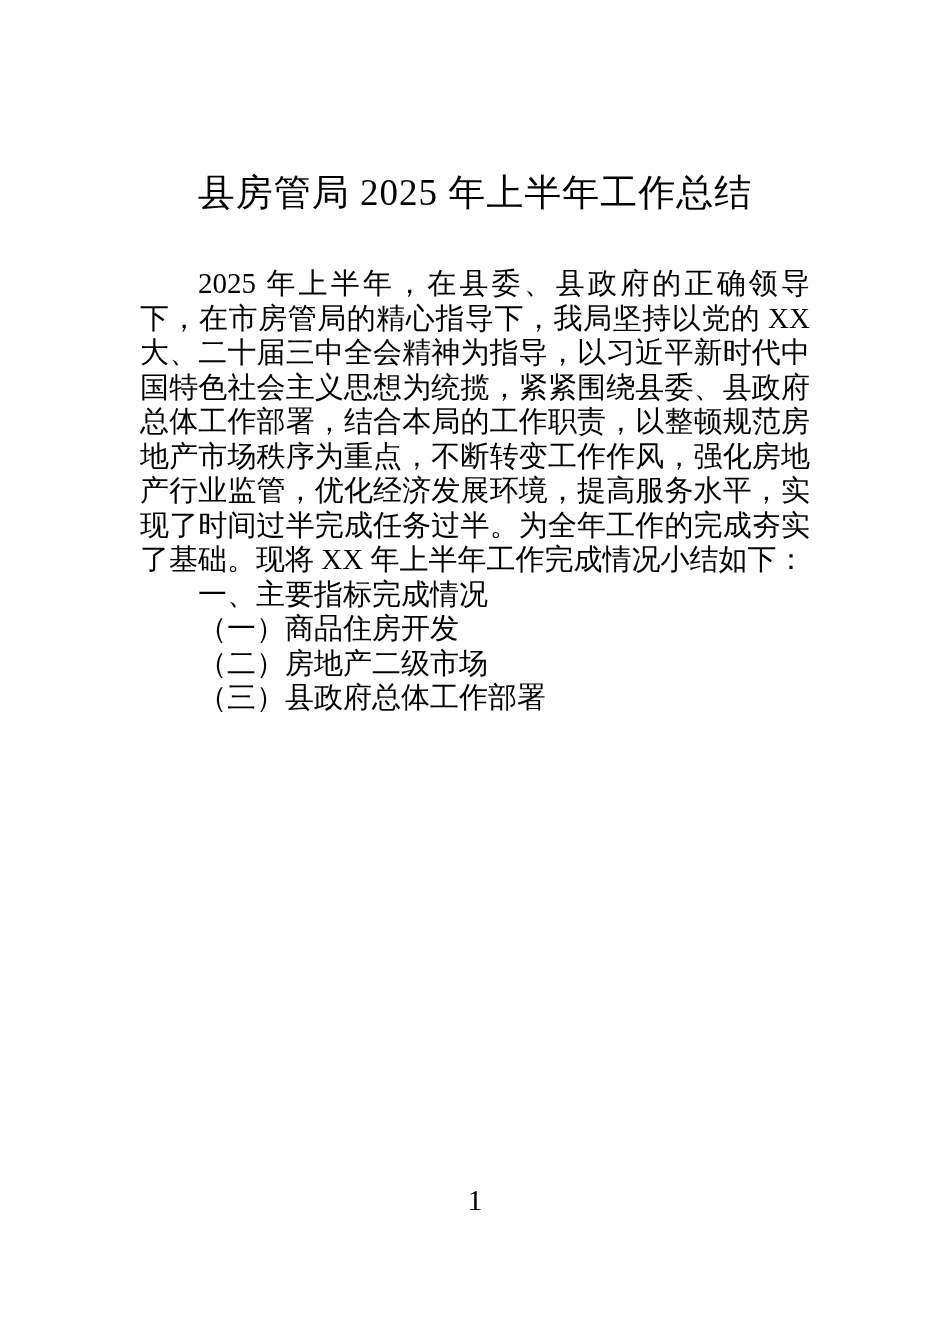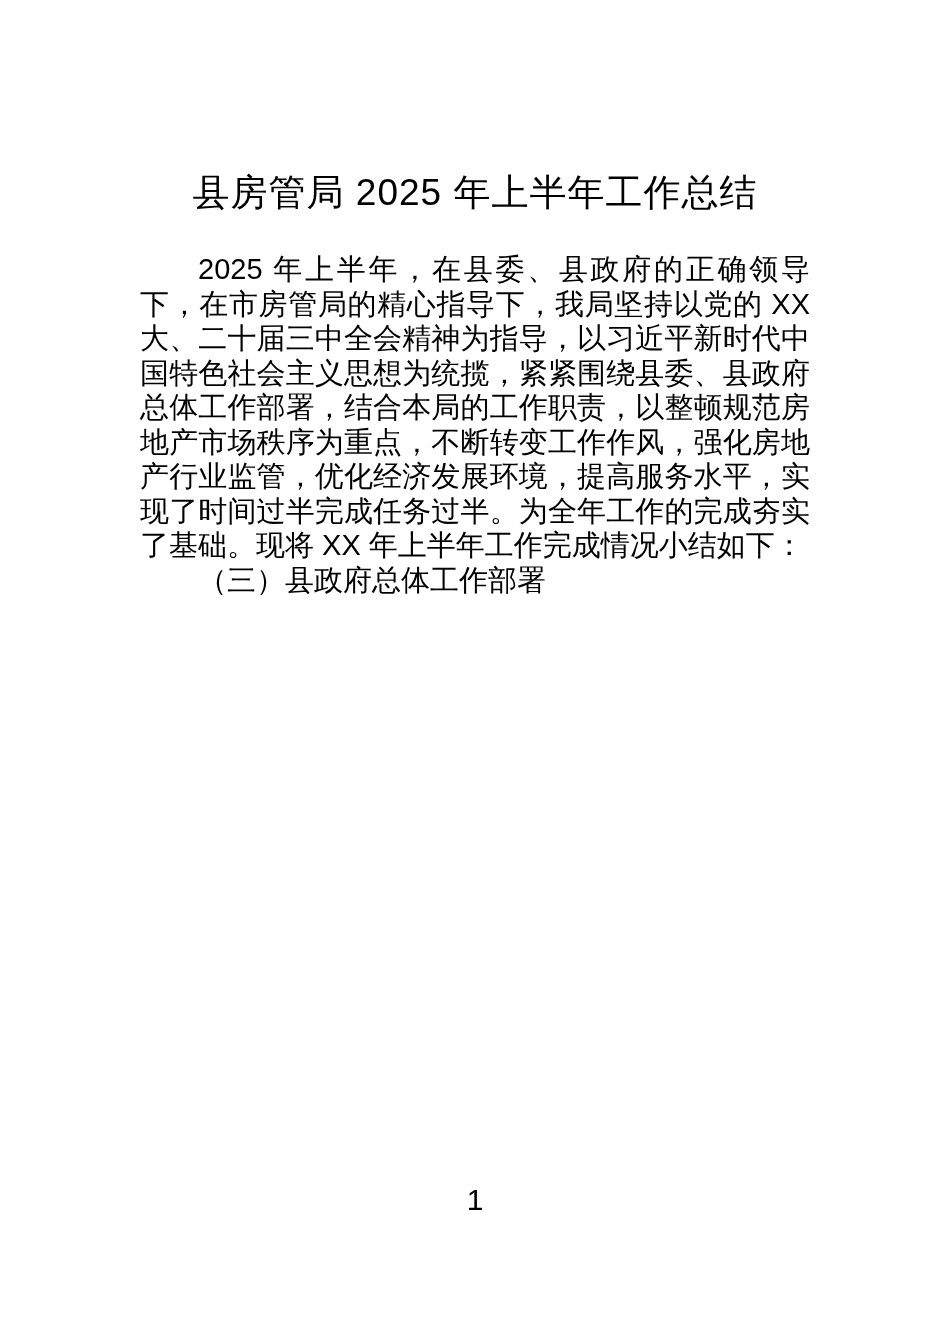--- a/index.html
+++ b/index.html
@@ -6,39 +6,39 @@
     margin: 0;
     padding: 0;
     background: #ffffff;
   }
   .page {
     position: relative;
     width: 950px;
     height: 1344px;
     background: #ffffff;
     color: #000000;
-    font-family: Liberation Sans, sans-serif;
+    font-family: Liberation Serif, serif;
     overflow: hidden;
   }
   .content {
     position: absolute;
     left: 140px;
     top: 0;
     width: 670px;
   }
   .doc-title {
     margin: 170px 0 0 0;
     text-align: center;
     font-size: 37px;
     line-height: 46px;
     font-weight: 500;
     letter-spacing: 1px;
   }
   .text-block {
-    margin-top: 36px;
+    margin-top: 50px;
   }
   .text-block p {
     margin: 0;
     font-size: 29px;
     line-height: 34.5px;
     text-align: justify;
     text-justify: inter-ideograph;
     text-indent: 2em;
     word-break: break-all;
   }
@@ -53,17 +53,20 @@
   }
 </style>
 </head>
 <body>
 
 <div class="page">
   <div class="content">
     <h1 class="doc-title">县房管局 2025 年上半年工作总结</h1>
     <div class="text-block">
       <p>2025 年上半年，在县委、县政府的正确领导下，在市房管局的精心指导下，我局坚持以党的 XX 大、二十届三中全会精神为指导，以习近平新时代中国特色社会主义思想为统揽，紧紧围绕县委、县政府总体工作部署，结合本局的工作职责，以整顿规范房地产市场秩序为重点，不断转变工作作风，强化房地产行业监管，优化经济发展环境，提高服务水平，实现了时间过半完成任务过半。为全年工作的完成夯实了基础。现将 XX 年上半年工作完成情况小结如下：</p>
+      <p>一、主要指标完成情况</p>
+      <p>（一）商品住房开发</p>
+      <p>（二）房地产二级市场</p>
       <p>（三）县政府总体工作部署</p>
     </div>
   </div>
   <div class="page-number">1</div>
 </div>
 
 </body></html>

